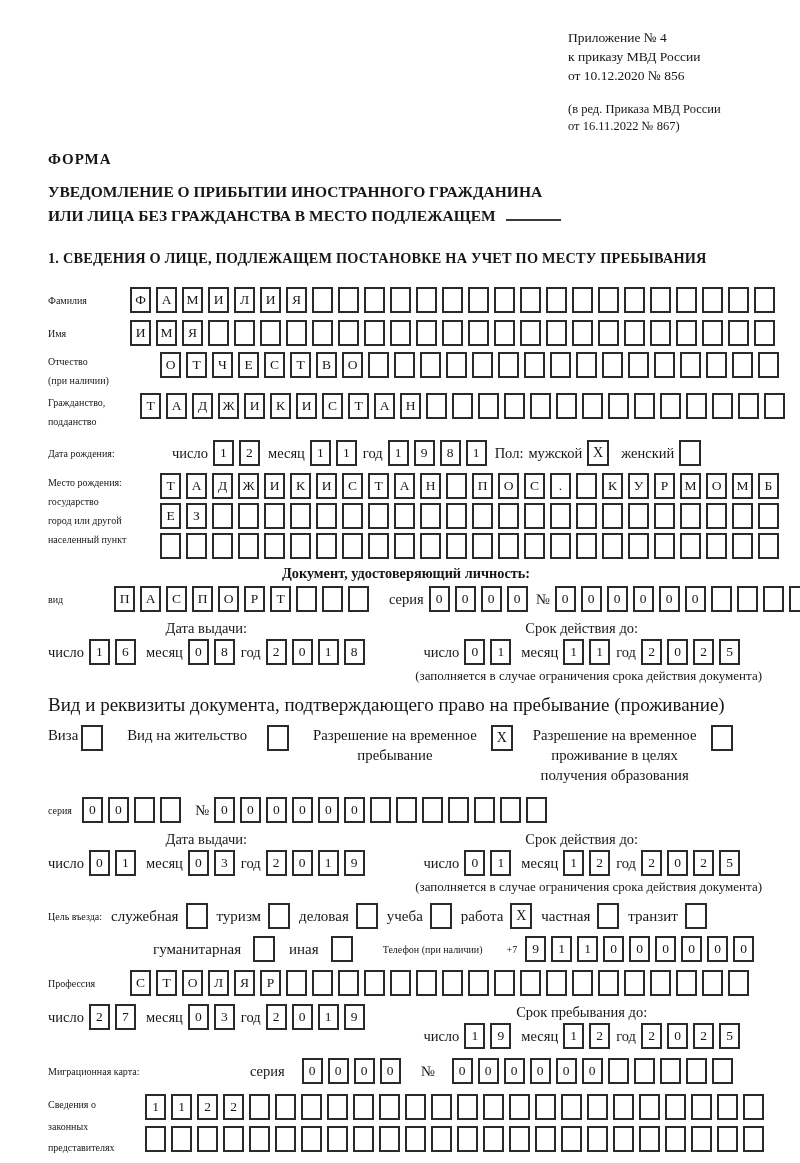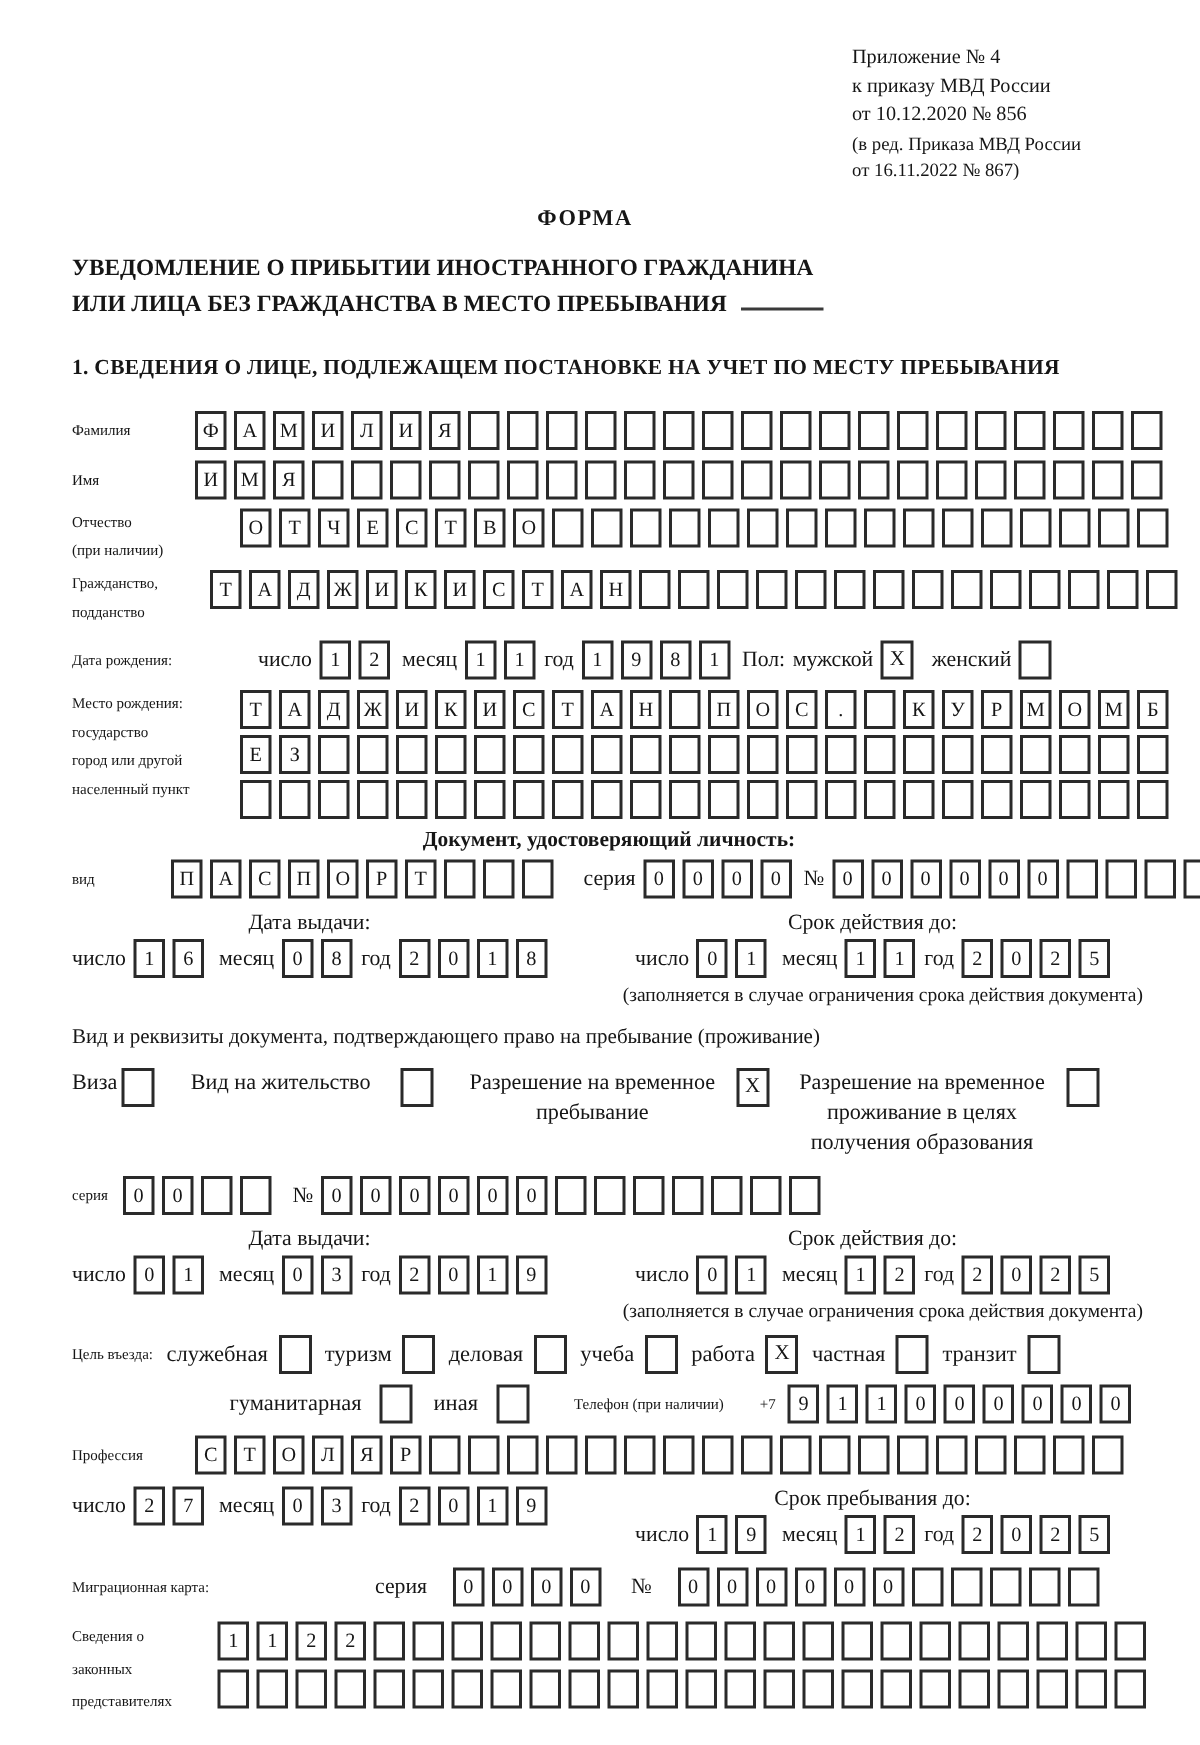--- a/index.html
+++ b/index.html
@@ -5,22 +5,22 @@
   * { box-sizing: border-box; }
   html,body { margin:0; padding:0; background:#fff; }
   .page { width:800px; height:1163px; overflow:hidden; background:#fff; color:#161616;
           font-family:"Liberation Serif","DejaVu Serif",serif; font-size:15px;
           padding:28px 36px 10px 48px; position:relative; }
   
   .hdr { display:flex; justify-content:flex-end; }
   .hdr-inner { width:196px; text-align:left; }
   .hdr-appendix div { font-size:13.5px; line-height:19px; }
   .hdr-edition div { font-size:12.5px; line-height:17px; }
-  .hdr-edition { margin-top:3px; }
-  .form-label { text-align:center; padding-right:32px; font-weight:bold; font-size:15px;
+  .hdr-edition { margin-top:16px; }
+  .form-label { text-align:left; padding-right:32px; font-weight:bold; font-size:15px;
                 letter-spacing:1px; margin-top:16px; }
   .title { text-align:left; font-weight:bold; font-size:15.5px; line-height:24px; margin-top:12px; }
   .title-underline { display:inline-block; width:55px; border-bottom:2.5px solid #3a3a3a;
                      margin-left:10px; height:12px; }
   .section-heading { font-weight:bold; font-size:14.3px; margin-top:22px; letter-spacing:0.2px; }
   
   .row { display:flex; align-items:center; margin-top:5px; }
   .row-top { align-items:flex-start;justify-content:space-between; }
   .cells { display:inline-flex; gap:5px; flex:0 0 auto; }
   .cell { flex:0 0 auto; width:21px; height:26px; border:2px solid #2a2a2a; background:#fff;
@@ -31,21 +31,21 @@
   .lbl { flex:0 0 auto; font-size:10px; }
   .lbl-stack div { line-height:19px; }
   .w82 { width:82px; } .w92 { width:92px; } .w112 { width:112px; } .w66 { width:66px; }
   .w97 { width:97px; } .w120 { width:118px; } .w160 { width:160px; }
   .ml6{margin-left:6px;} .ml8{margin-left:8px;} .ml10{margin-left:10px;} .ml12{margin-left:12px;}
   .ml14{margin-left:14px;} .ml20{margin-left:20px;} .ml24{margin-left:24px;} .ml30{margin-left:30px;}
   .mr6{margin-right:6px;} .mr8{margin-right:8px;} .mr10{margin-right:10px;}
   .stackrows { display:flex; flex-direction:column; gap:4px; }
   
   .doc-heading { text-align:center; font-weight:bold; font-size:14.3px; margin-top:6px; }
-  .intro { font-size:14px; line-height:25px; margin-top:8px; }
+  .intro { font-size:19px; line-height:25px; margin-top:8px; }
   .note-right { text-align:right; font-size:13px; margin-top:3px; padding-right:2px; }
   
   .dates-pair { display:flex; justify-content:space-between; margin-top:8px; padding-right:24px; }
   .dg-heading { text-align:center; font-size:14.5px; margin-bottom:2px; }
   .dg-row { display:flex; align-items:center; }
   .dlabel { margin-right:5px; font-size:14.5px; }
   
   .opts { display:flex; align-items:flex-start; margin-top:8px; }
   .opt { display:flex; align-items:flex-start; }
   .opt-label { text-align:center; line-height:20px; font-size:14.8px; }
@@ -73,21 +73,21 @@
           <div>от 16.11.2022 № 867)</div>
         </div>
     </div>
   </div>
 
   <div class="form-label">ФОРМА</div>
 
   <div class="title">
     <div>УВЕДОМЛЕНИЕ О ПРИБЫТИИ ИНОСТРАННОГО ГРАЖДАНИНА</div>
     <div>
-      <span>ИЛИ ЛИЦА БЕЗ ГРАЖДАНСТВА В МЕСТО ПРЕБЫВАНИЯ</span><span class="title-underline"></span>
+      <span>ИЛИ ЛИЦА БЕЗ ГРАЖДАНСТВА В МЕСТО ПОДЛЕЖАЩЕМ</span><span class="title-underline"></span>
     </div>
   </div>
 
   <div class="section-heading">1. СВЕДЕНИЯ О ЛИЦЕ, ПОДЛЕЖАЩЕМ ПОСТАНОВКЕ НА УЧЕТ ПО МЕСТУ ПРЕБЫВАНИЯ</div>
 
   <div class="row" style="margin-top:20px;">
     <div class="lbl w82">Фамилия</div>
     <div class="cells">
         <span class="cell">Ф</span>
         <span class="cell">А</span>

